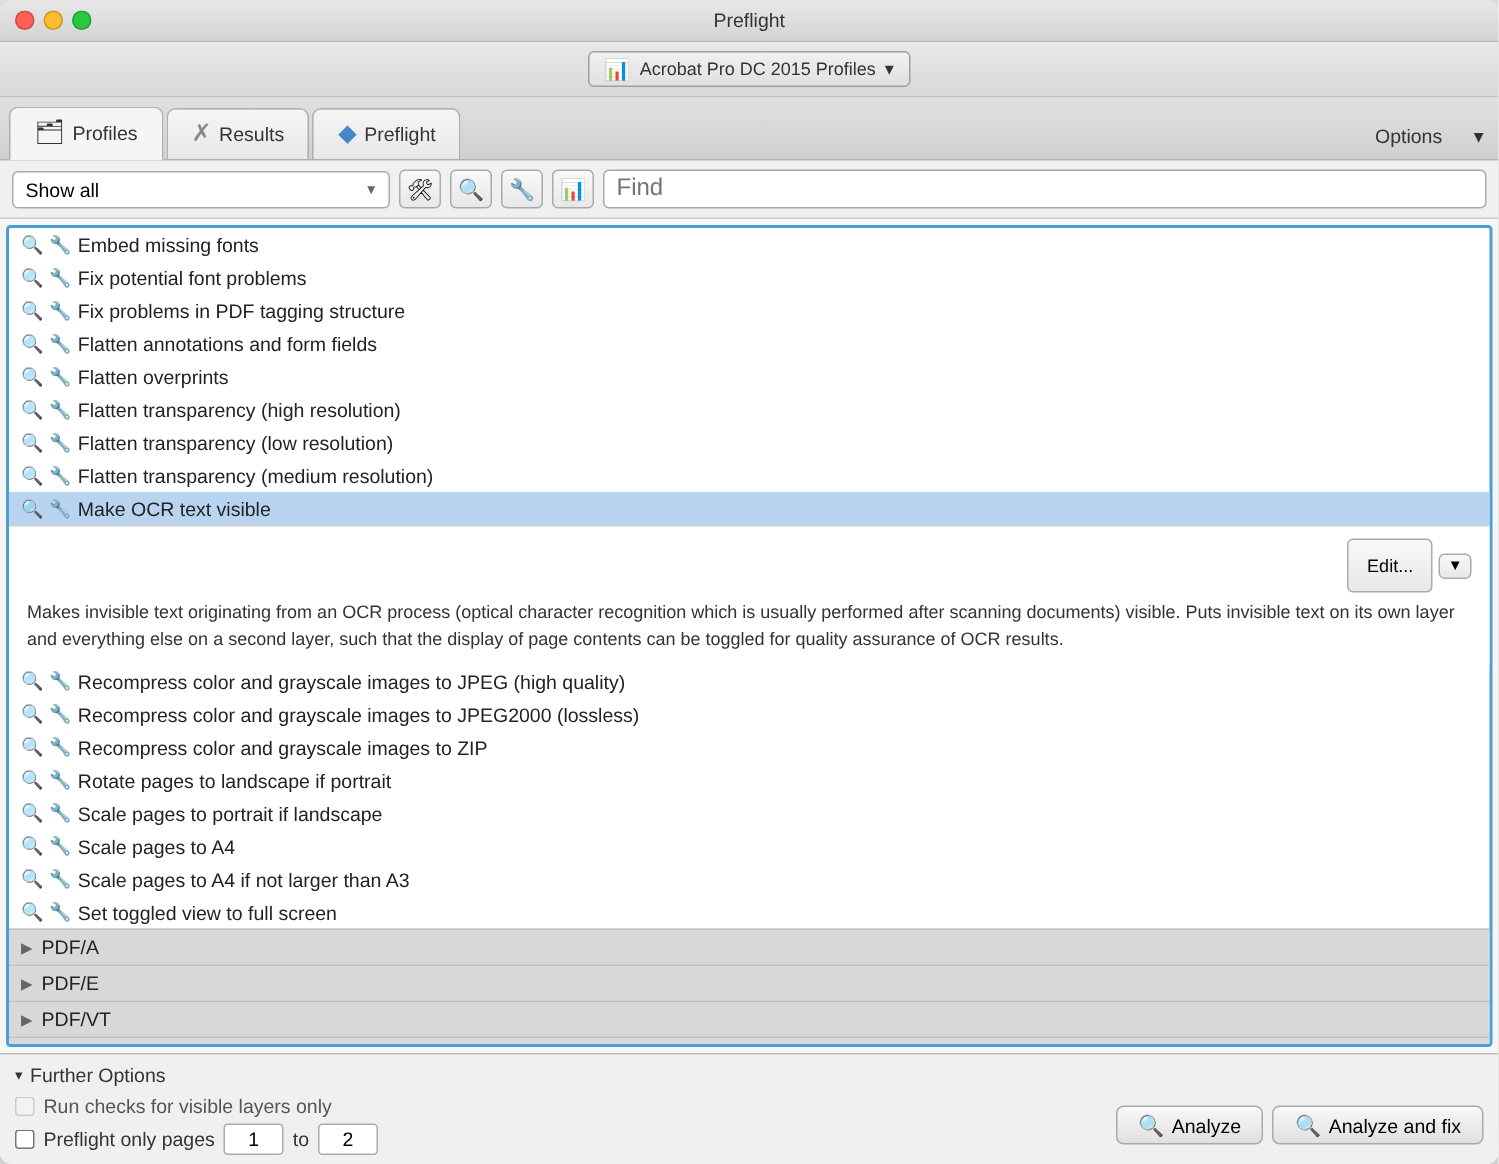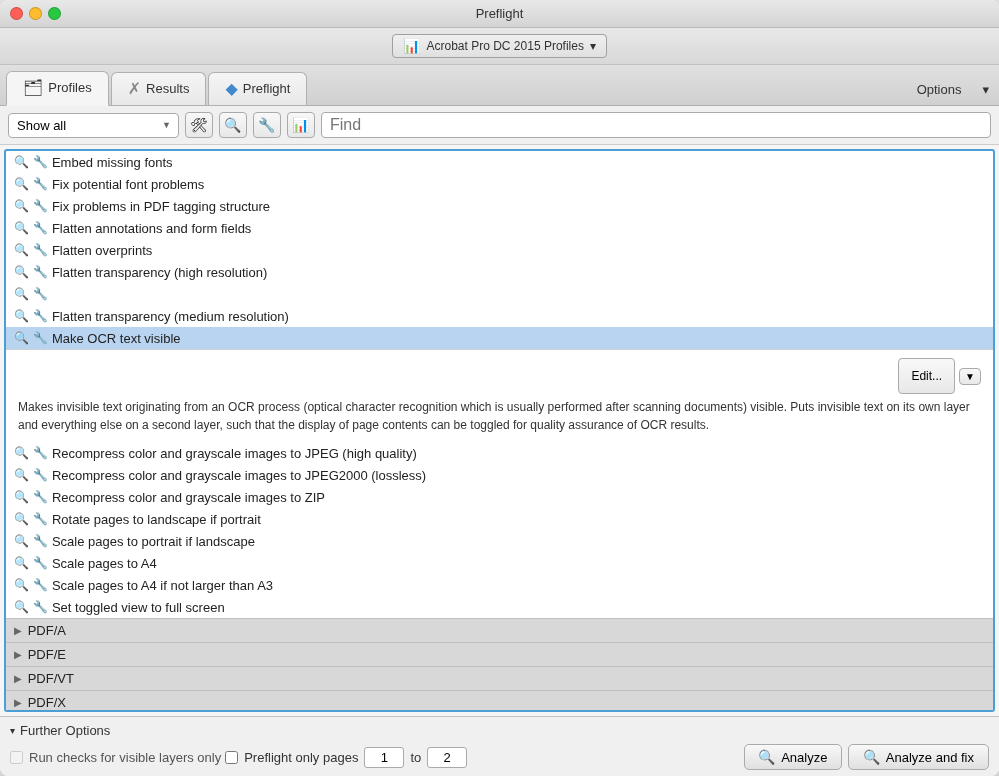--- a/index.html
+++ b/index.html
@@ -132,21 +132,21 @@
       background: #f0f0f0;
       padding: 6px 8px;
       display: flex;
       align-items: center;
       gap: 6px;
       border-bottom: 1px solid #ccc;
       flex-shrink: 0;
     }
     .show-all-select-wrapper {
       position: relative;
-      width: 171px;
+      width: 252px;
     }
     .show-all-select-wrapper select {
       width: 100%;
       padding: 4px 24px 4px 8px;
       border: 1px solid #aaa;
       border-radius: 4px;
       background: white;
       font-size: 13px;
       appearance: none;
       cursor: pointer;
@@ -304,21 +304,21 @@
     .further-options-arrow {
       font-size: 10px;
     }
     .footer-controls {
       display: flex;
       align-items: center;
       justify-content: space-between;
     }
     .footer-left {
       display: flex;
-      flex-direction: row;
+      flex-direction: column;
       gap: 4px;
       justify-content: center;
     }
     .footer-right {
       display: flex;
       gap: 6px;
       align-items: center;
     }
     .checkbox-row {
       display: flex;
@@ -469,20 +469,21 @@
         <span>Flatten overprints</span>
       </div>
       <div class="list-item">
         <span class="item-icon-search">🔍</span>
         <span class="item-icon-wrench">🔧</span>
         <span>Flatten transparency (high resolution)</span>
       </div>
       <div class="list-item">
         <span class="item-icon-search">🔍</span>
         <span class="item-icon-wrench">🔧</span>
+        <span>Flatten transparency (low resolution)</span>
       </div>
       <div class="list-item">
         <span class="item-icon-search">🔍</span>
         <span class="item-icon-wrench">🔧</span>
         <span>Flatten transparency (medium resolution)</span>
       </div>
 
       <div class="list-item selected">
         <span class="item-icon-search">🔍</span>
         <span class="item-icon-wrench">🔧</span>

